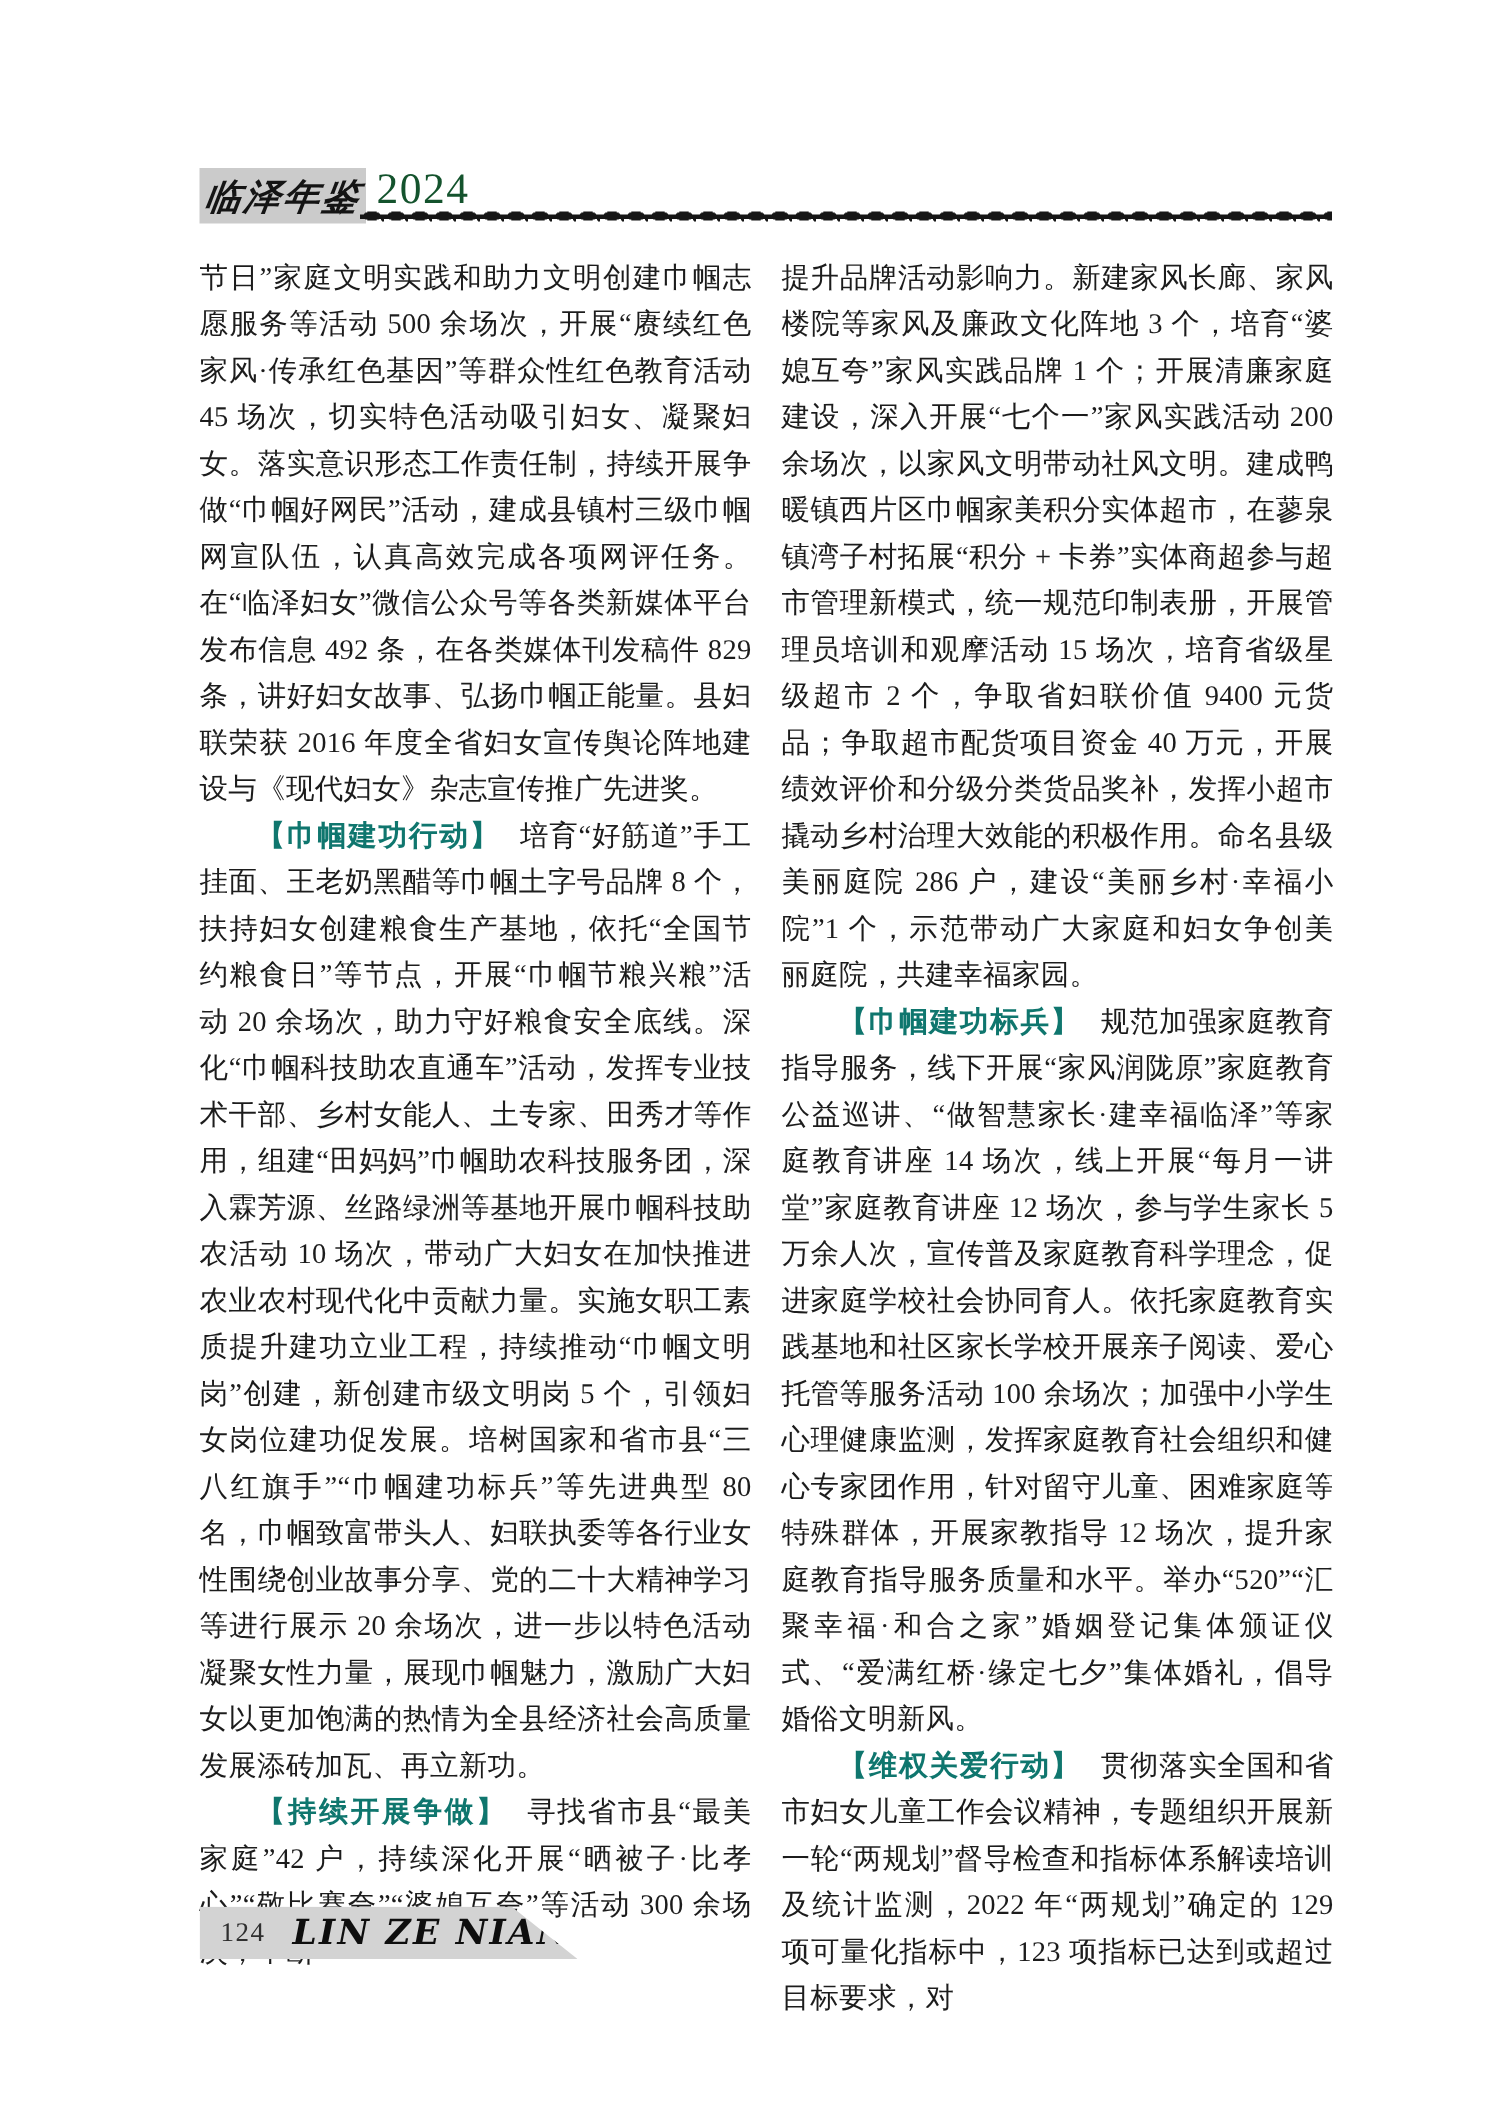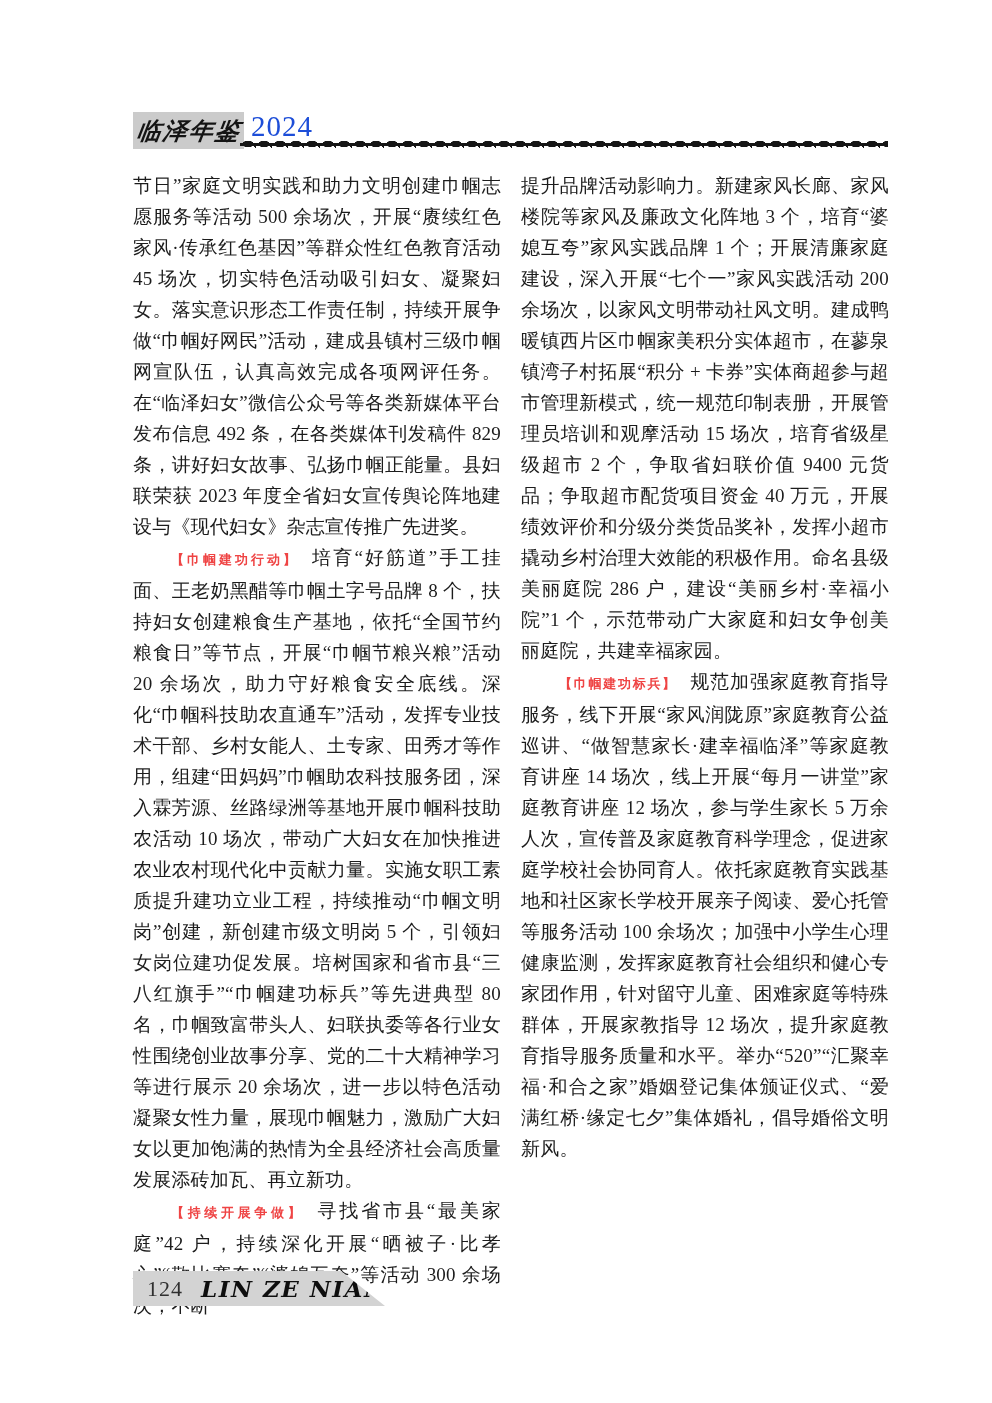--- a/index.html
+++ b/index.html
@@ -15,21 +15,21 @@
     background:#cbcbcb; display:flex; align-items:center; justify-content:center;
   }
   .logo-text {
     font-family:"DejaVu Serif",serif; font-weight:bold; font-style:italic;
     font-size:24px; letter-spacing:2px; transform:skewX(-8deg);
     white-space:nowrap; color:#141414;
   }
   .year {
     position:absolute; left:251px; top:110px;
     font-family:"Liberation Serif","DejaVu Serif",serif;
-    font-size:29px; color:#1d4ed8; letter-spacing:1px;
+    font-size:29px; color:#14532d; letter-spacing:1px;
   }
   .wave {
     position:absolute; left:240px; top:139px; width:648px; height:10px;
     background-image:
       radial-gradient(ellipse 9px 5px at 8px 5px, #161616 62%, rgba(0,0,0,0) 65%),
       radial-gradient(circle 2px at 16px 7px, #161616 90%, rgba(0,0,0,0) 100%),
       linear-gradient(#161616,#161616);
     background-size:16px 10px, 16px 10px, 100% 3px;
     background-position:0 0, 0 0, 0 4px;
     background-repeat:repeat-x, repeat-x, no-repeat;
@@ -43,33 +43,33 @@
   .col {
     width:368px; flex:0 0 368px;
     font-size:19px; line-height:31px;
     text-align:justify; text-justify:inter-ideograph;
     letter-spacing:0.2px;
   }
   .col p { margin:0; }
   p.entry { text-indent:2em; }
   .entry-head {
     font-family:"Liberation Sans","DejaVu Sans",sans-serif;
-    font-weight:700; font-size:13px; letter-spacing:1px;
-    margin-right:13px; color:#ef4444;
+    font-weight:700; font-size:19px; letter-spacing:1px;
+    margin-right:13px; color:#0f766e;
   }
 
   
   .banner {
     position:absolute; left:133px; top:1271px; width:252px; height:35px;
     background:#d3d3d3;
     clip-path:polygon(0 0, 208px 0, 100% 100%, 0 100%);
     display:flex; align-items:center;
   }
   .pagenum {
-    margin-left:14px; font-size:22px; color:#2f2f2f; letter-spacing:1px;
+    margin-left:14px; font-size:18px; color:#2f2f2f; letter-spacing:1px;
     font-family:"Liberation Serif","DejaVu Serif",serif;
   }
   .pinyin {
     margin-left:18px; font-family:"DejaVu Serif",serif;
     font-weight:bold; font-style:italic; font-size:23px; color:#0e0e0e;
     letter-spacing:1.5px; white-space:nowrap;
   }
 </style>
 </head>
 <body>
@@ -80,28 +80,29 @@
     <div class="logo-box">
       <span class="logo-text">临泽年鉴</span>
     </div>
     <span class="year">2024</span>
     <div class="wave"></div>
   </div>
 
   <div class="columns">
 
     <section class="col">
-      <p class="cont"><span>节日”家庭文明实践和助力文明创建巾帼志愿服务等活动 500 余场次，开展“赓续红色家风·传承红色基因”等群众性红色教育活动 45 场次，切实特色活动吸引妇女、凝聚妇女。落实意识形态工作责任制，持续开展争做“巾帼好网民”活动，建成县镇村三级巾帼网宣队伍，认真高效完成各项网评任务。在“临泽妇女”微信公众号等各类新媒体平台发布信息 492 条，在各类媒体刊发稿件 829 条，讲好妇女故事、弘扬巾帼正能量。县妇联荣获 2023 年度全省妇女宣传舆论阵地建设与《现代妇女》杂志宣传推广先进奖。</span></p>
+      <p class="cont"><span>节日”家庭文明实践和助力文明创建巾帼志愿服务等活动 500 余场次，开展“赓续红色家风·传承红色基因”等群众性红色教育活动 45 场次，切实特色活动吸引妇女、凝聚妇女。落实意识形态工作责任制，持续开展争做“巾帼好网民”活动，建成县镇村三级巾帼网宣队伍，认真高效完成各项网评任务。在“临泽妇女”微信公众号等各类新媒体平台发布信息 492 条，在各类媒体刊发稿件 829 条，讲好妇女故事、弘扬巾帼正能量。县妇联荣获 2016 年度全省妇女宣传舆论阵地建设与《现代妇女》杂志宣传推广先进奖。</span></p>
       <p class="entry"><b class="entry-head">【巾帼建功行动】</b><span>培育“好筋道”手工挂面、王老奶黑醋等巾帼土字号品牌 8 个，扶持妇女创建粮食生产基地，依托“全国节约粮食日”等节点，开展“巾帼节粮兴粮”活动 20 余场次，助力守好粮食安全底线。深化“巾帼科技助农直通车”活动，发挥专业技术干部、乡村女能人、土专家、田秀才等作用，组建“田妈妈”巾帼助农科技服务团，深入霖芳源、丝路绿洲等基地开展巾帼科技助农活动 10 场次，带动广大妇女在加快推进农业农村现代化中贡献力量。实施女职工素质提升建功立业工程，持续推动“巾帼文明岗”创建，新创建市级文明岗 5 个，引领妇女岗位建功促发展。培树国家和省市县“三八红旗手”“巾帼建功标兵”等先进典型 80 名，巾帼致富带头人、妇联执委等各行业女性围绕创业故事分享、党的二十大精神学习等进行展示 20 余场次，进一步以特色活动凝聚女性力量，展现巾帼魅力，激励广大妇女以更加饱满的热情为全县经济社会高质量发展添砖加瓦、再立新功。</span></p>
       <p class="entry"><b class="entry-head">【持续开展争做】</b><span>寻找省市县“最美家庭”42 户，持续深化开展“晒被子·比孝心”“敬比赛夸”“婆媳互夸”等活动 300 余场次，不断</span></p>
     </section>
 
     <section class="col">
       <p class="cont"><span>提升品牌活动影响力。新建家风长廊、家风楼院等家风及廉政文化阵地 3 个，培育“婆媳互夸”家风实践品牌 1 个；开展清廉家庭建设，深入开展“七个一”家风实践活动 200 余场次，以家风文明带动社风文明。建成鸭暖镇西片区巾帼家美积分实体超市，在蓼泉镇湾子村拓展“积分 + 卡券”实体商超参与超市管理新模式，统一规范印制表册，开展管理员培训和观摩活动 15 场次，培育省级星级超市 2 个，争取省妇联价值 9400 元货品；争取超市配货项目资金 40 万元，开展绩效评价和分级分类货品奖补，发挥小超市撬动乡村治理大效能的积极作用。命名县级美丽庭院 286 户，建设“美丽乡村·幸福小院”1 个，示范带动广大家庭和妇女争创美丽庭院，共建幸福家园。</span></p>
       <p class="entry"><b class="entry-head">【巾帼建功标兵】</b><span>规范加强家庭教育指导服务，线下开展“家风润陇原”家庭教育公益巡讲、“做智慧家长·建幸福临泽”等家庭教育讲座 14 场次，线上开展“每月一讲堂”家庭教育讲座 12 场次，参与学生家长 5 万余人次，宣传普及家庭教育科学理念，促进家庭学校社会协同育人。依托家庭教育实践基地和社区家长学校开展亲子阅读、爱心托管等服务活动 100 余场次；加强中小学生心理健康监测，发挥家庭教育社会组织和健心专家团作用，针对留守儿童、困难家庭等特殊群体，开展家教指导 12 场次，提升家庭教育指导服务质量和水平。举办“520”“汇聚幸福·和合之家”婚姻登记集体颁证仪式、“爱满红桥·缘定七夕”集体婚礼，倡导婚俗文明新风。</span></p>
+      <p class="entry"><b class="entry-head">【维权关爱行动】</b><span>贯彻落实全国和省市妇女儿童工作会议精神，专题组织开展新一轮“两规划”督导检查和指标体系解读培训及统计监测，2022 年“两规划”确定的 129 项可量化指标中，123 项指标已达到或超过目标要求，对</span></p>
     </section>
 
   </div>
 
   <div class="banner">
     <span class="pagenum">124</span>
     <span class="pinyin">LIN ZE NIAN JIAN</span>
   </div>
 
 </div>

